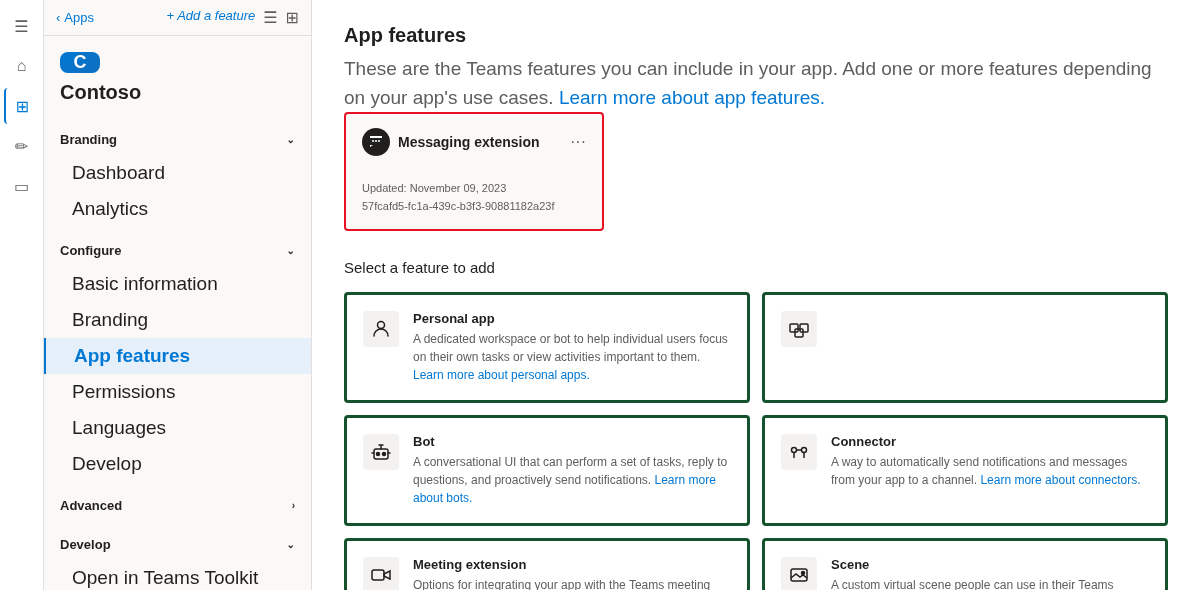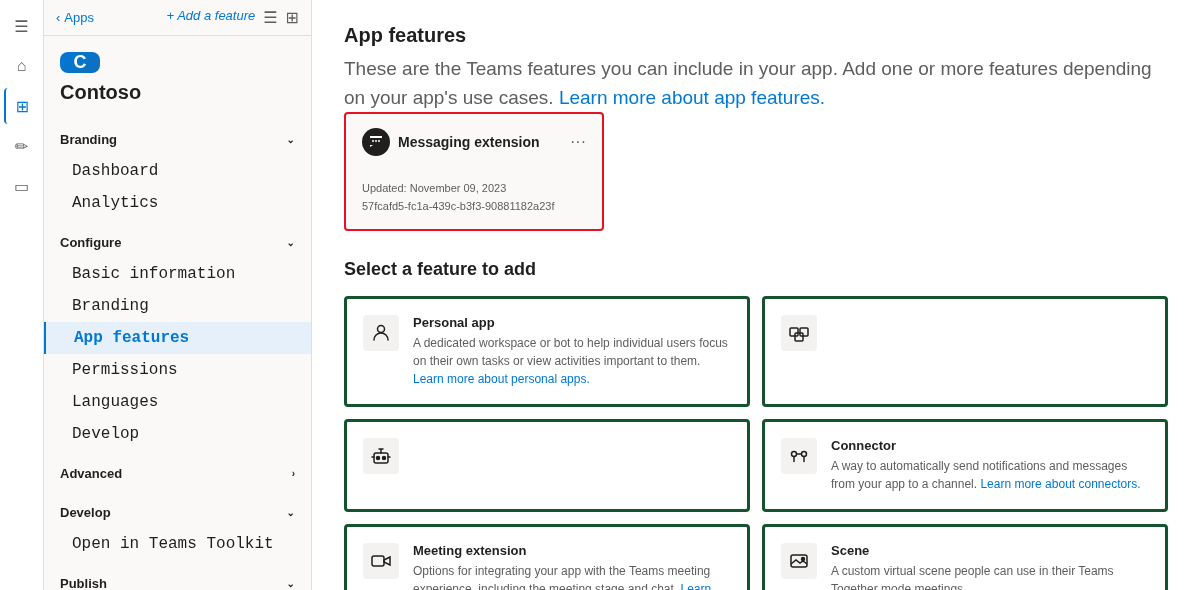--- a/index.html
+++ b/index.html
@@ -70,24 +70,23 @@
     .sidebar-section-header {
       display: flex; align-items: center; justify-content: space-between;
       padding: 8px 16px;
       font-weight: 600;
       font-size: 13px;
       cursor: pointer;
     }
     .sidebar-item {
       padding: 7px 16px 7px 28px;
       cursor: pointer;
-      font-size: 16px;
+      font-size: 19px;
       color: #201f1e;
       border-radius: 0;
-      font-family: Liberation Mono, monospace;
     }
     .sidebar-item.active {
       background: #e6f0fb;
       color: #0078d4;
       font-weight: 600;
       border-left: 2px solid #0078d4;
     }
     .chevron { font-size: 10px; }
 
     
@@ -137,21 +136,21 @@
     .feature-card-dots {
       cursor: pointer; color: #605e5c; font-size: 16px;
     }
     .feature-card-meta {
       font-size: 11px; color: #605e5c;
       line-height: 1.6;
     }
 
     
     .select-title {
-      font-size: 18px; font-weight: 700;
+      font-size: 15px; font-weight: 400;
       margin-bottom: 16px;
     }
     .features-grid {
       display: grid;
       grid-template-columns: 1fr 1fr;
       gap: 12px;
     }
     .feature-tile {
       border: 3px solid #14532d;
       border-radius: 4px;
@@ -320,20 +319,26 @@
     <div class="feature-tile">
       <div class="feature-tile-icon">
         <svg width="20" height="20" viewBox="0 0 20 20" fill="none" stroke="#201f1e" stroke-width="1.5">
           <rect x="3" y="7" width="14" height="10" rx="2"></rect>
           <circle cx="7" cy="12" r="1.5" fill="#201f1e"></circle>
           <circle cx="13" cy="12" r="1.5" fill="#201f1e"></circle>
           <path d="M10 3v4M8 3h4" stroke-linecap="round"></path>
           <path d="M3 11H1M19 11h-2" stroke-linecap="round"></path>
         </svg>
       </div>
+      <div class="feature-tile-content">
+        <div class="feature-tile-title">Bot</div>
+        <div class="feature-tile-desc">
+          A conversational UI that can perform a set of tasks, reply to questions, and proactively send notifications. <a href="#">Learn more about bots.</a>
+        </div>
+      </div>
     </div>
 
     <div class="feature-tile">
       <div class="feature-tile-icon">
         <svg width="20" height="20" viewBox="0 0 20 20" fill="none" stroke="#201f1e" stroke-width="1.5">
           <circle cx="5" cy="8" r="2.5"></circle>
           <circle cx="15" cy="8" r="2.5"></circle>
           <path d="M5 10.5v5M15 10.5v5M8 8h4" stroke-linecap="round"></path>
         </svg>
       </div>

